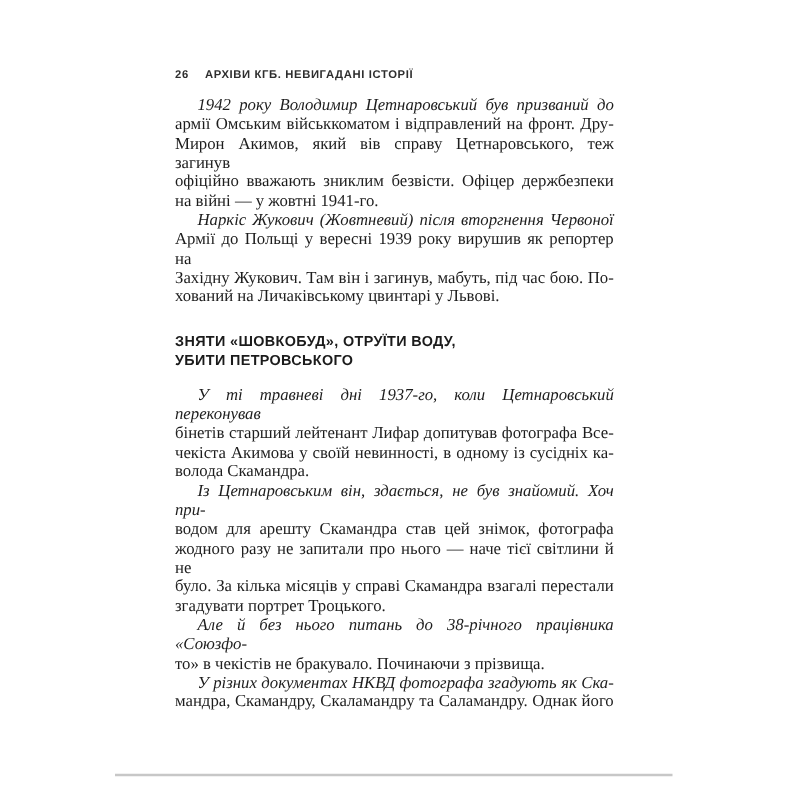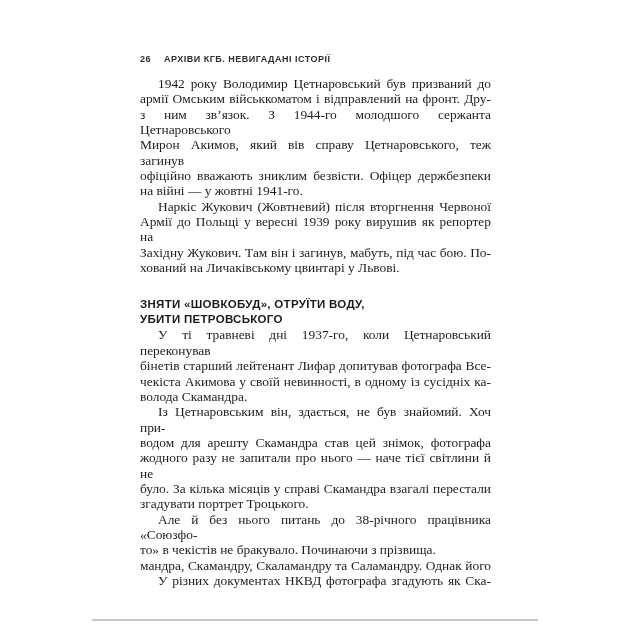--- a/index.html
+++ b/index.html
@@ -39,32 +39,34 @@
     line-height: 15.35px;
     color: #1d1d1d;
   }
   .para .line {
     text-align: justify;
     text-align-last: justify;
     white-space: normal;
   }
   .para .line.first {
     text-indent: 18px;
+    font-style: italic;
   }
   .para .line.lastline {
     text-align-last: left;
   }
   .heading {
     font-family: "Liberation Sans", sans-serif;
     font-weight: 700;
     font-size: 11.5px;
     line-height: 15px;
     letter-spacing: 0.3px;
     color: #1b1b1b;
     margin-top: 22px;
+    margin-bottom: 11px;
   }
   .heading .line {
     text-align: left;
   }
   .bottom-divider {
     position: absolute;
     left: 92px;
     top: 619px;
     width: 446px;
     height: 2px;
@@ -75,21 +77,20 @@
 <body>
 
 <div class="page">
   <div class="running-header">
     <span class="pagenum">26</span><span class="runtitle">АРХІВИ КГБ. НЕВИГАДАНІ ІСТОРІЇ</span>
   </div>
   <div class="text-block" id="text-block">
       <div class="para">
         <div class="line first">1942 року Володимир Цетнаровський був призваний до</div>
         <div class="line">армії Омським військкоматом і відправлений на фронт. Дру-</div>
-        <div class="line">з ним зв’язок. З 1944-го молодшого сержанта Цетнаровського</div>
         <div class="line">Мирон Акимов, який вів справу Цетнаровського, теж загинув</div>
         <div class="line">офіційно вважають зниклим безвісти. Офіцер держбезпеки</div>
         <div class="line lastline">на війні — у жовтні 1941-го.</div>
       </div>
       <div class="para">
         <div class="line first">Наркіс Жукович (Жовтневий) після вторгнення Червоної</div>
         <div class="line">Армії до Польщі у вересні 1939 року вирушив як репортер на</div>
         <div class="line">Західну Жукович. Там він і загинув, мабуть, під час бою. По-</div>
         <div class="line lastline">хований на Личаківському цвинтарі у Львові.</div>
       </div>
@@ -108,18 +109,18 @@
         <div class="line">водом для арешту Скамандра став цей знімок, фотографа</div>
         <div class="line">жодного разу не запитали про нього — наче тієї світлини й не</div>
         <div class="line">було. За кілька місяців у справі Скамандра взагалі перестали</div>
         <div class="line lastline">згадувати портрет Троцького.</div>
       </div>
       <div class="para">
         <div class="line first">Але й без нього питань до 38-річного працівника «Союзфо-</div>
         <div class="line lastline">то» в чекістів не бракувало. Починаючи з прізвища.</div>
       </div>
       <div class="para">
+        <div class="line first">У різних документах НКВД фотографа згадують як Ска-</div>
         <div class="line">мандра, Скамандру, Скаламандру та Саламандру. Однак його</div>
-        <div class="line first">У різних документах НКВД фотографа згадують як Ска-</div>
       </div>
     </div>
   <div class="bottom-divider"></div>
 </div>
 
 </body></html>

